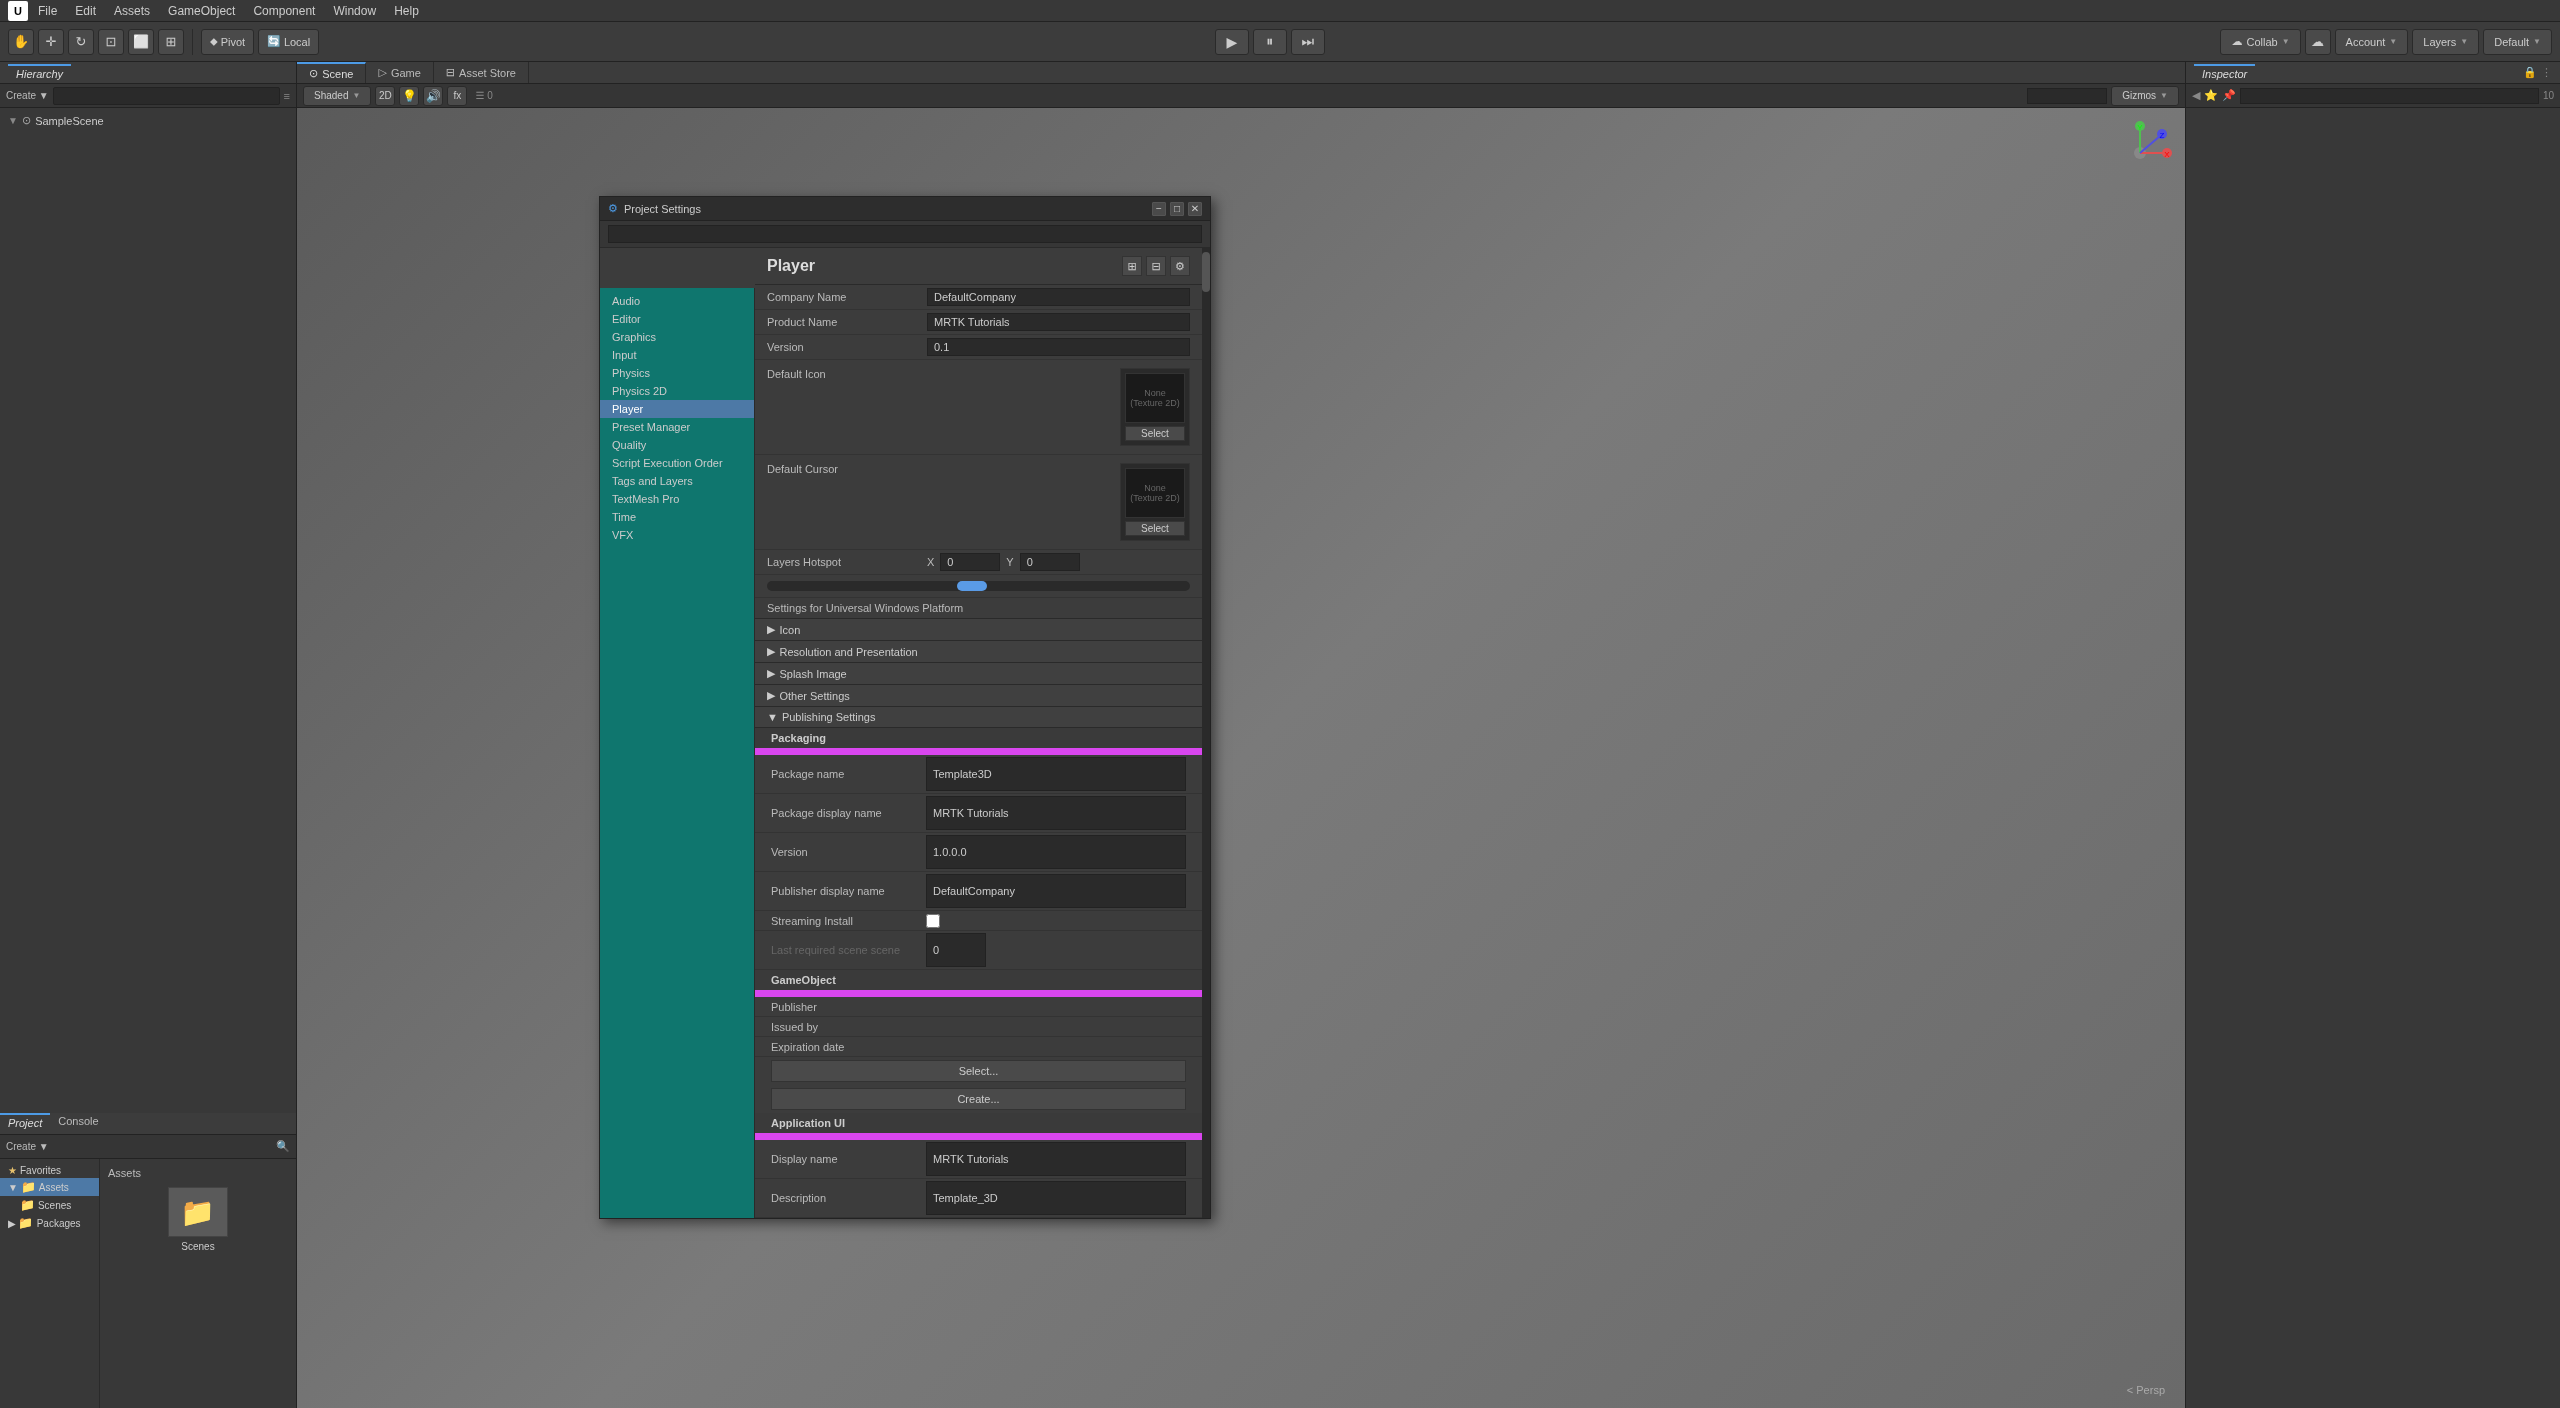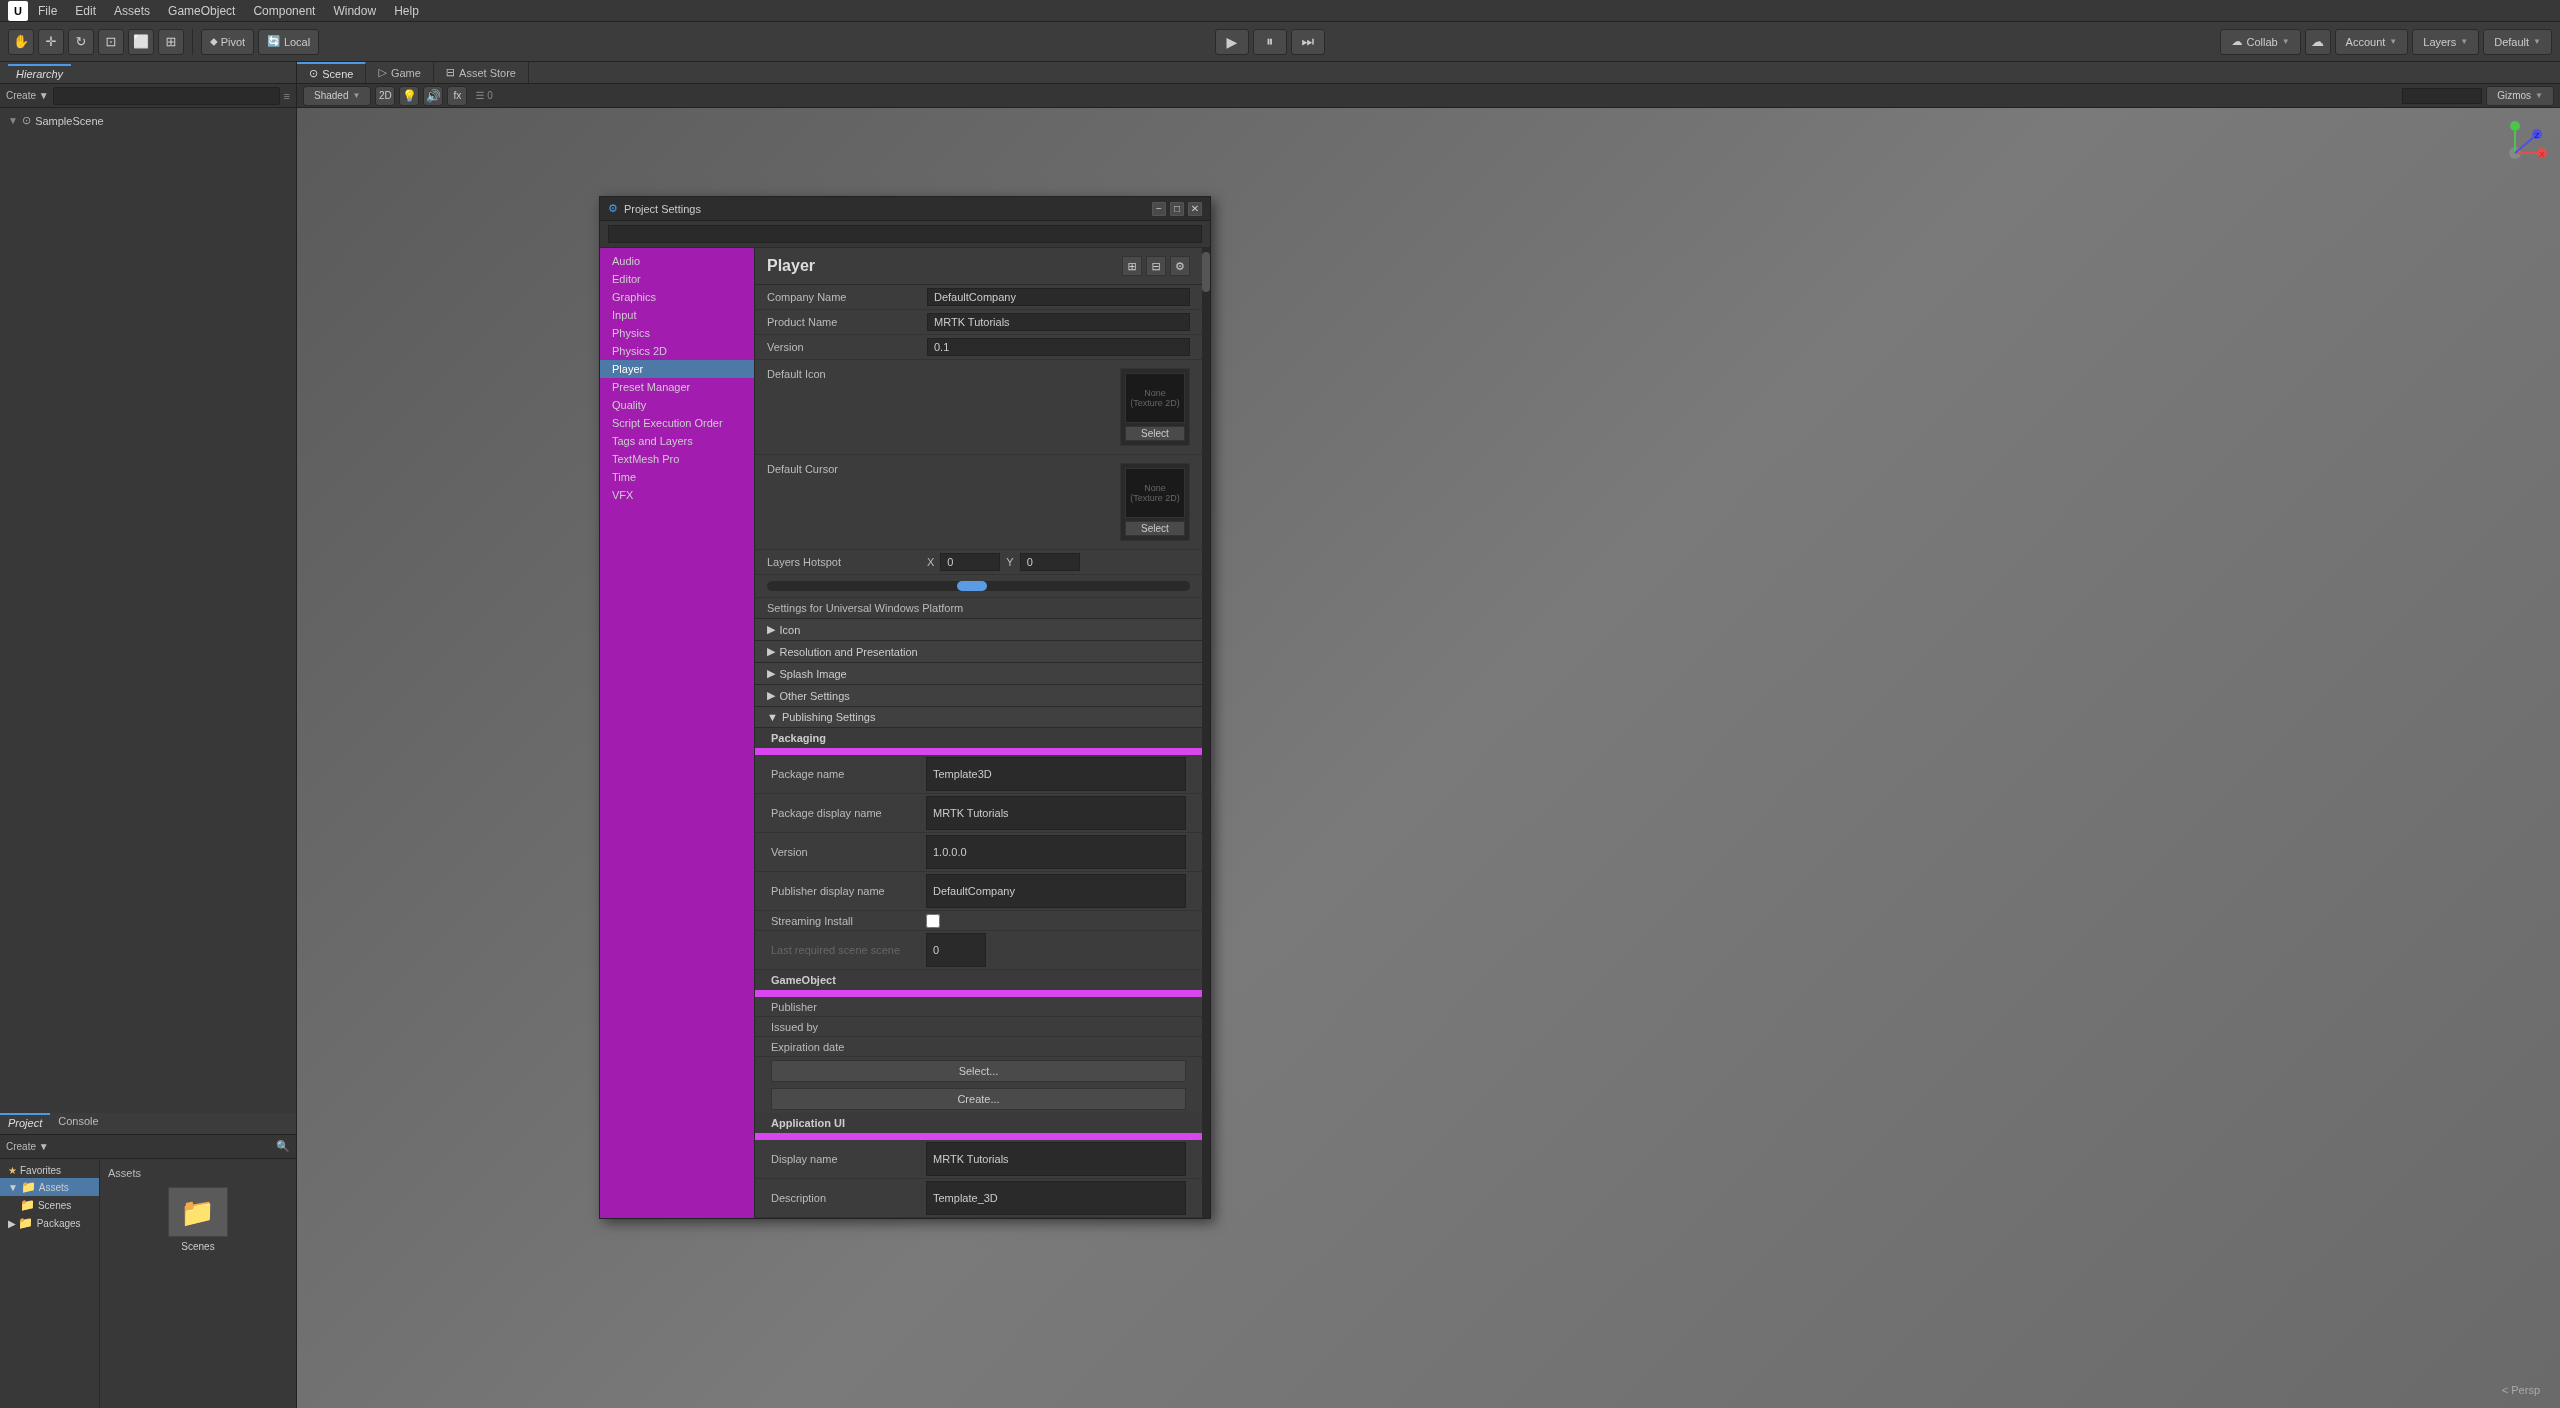--- a/index.html
+++ b/index.html
@@ -276,24 +276,25 @@
       border-radius: 1px;
     }
     .dialog-body {
       display: flex;
       flex: 1;
       overflow: hidden;
     }
     
     .dialog-sidebar {
       width: 155px;
-      background: #a21caf;
+      background: #0f766e;
       border-right: 1px solid #2a2a2a;
       overflow-y: auto;
       padding: 4px 0;
+      margin-top: 40px;
     }
     .settings-item {
       padding: 3px 12px;
       cursor: pointer;
       color: #ccc;
       font-size: 11px;
     }
     .settings-item.active {
       background: #4d79a6;
       color: #fff;
@@ -1019,13 +1020,31 @@
           </div>
 
           <div style="width:8px;background:#2a2a2a;display:flex;flex-direction:column;">
             <div style="width:8px;background:#555;border-radius:4px;height:40px;margin-top:4px;"></div>
           </div>
         </div>
       </div>
     </div>
   </div>
 
+  <div class="inspector-panel">
+    <div class="inspector-header">
+      <div class="panel-tab active">Inspector</div>
+      <div style="display:flex;gap:4px;align-items:center;">
+        <div style="color:#888;font-size:11px;cursor:pointer;">🔒</div>
+        <div style="color:#888;font-size:11px;cursor:pointer;">⋮</div>
+      </div>
+    </div>
+    <div class="inspector-toolbar">
+      <div style="color:#888;font-size:11px;cursor:pointer;">◀</div>
+      <div style="color:#888;font-size:11px;cursor:pointer;">⭐</div>
+      <div style="color:#888;font-size:11px;cursor:pointer;">📌</div>
+      <div style="flex:1;background:#2a2a2a;border:1px solid #222;height:16px;"></div>
+      <div style="color:#888;font-size:10px;">10</div>
+    </div>
+    <div class="inspector-content">
+    </div>
+  </div>
 </div>
 
 </body></html>

